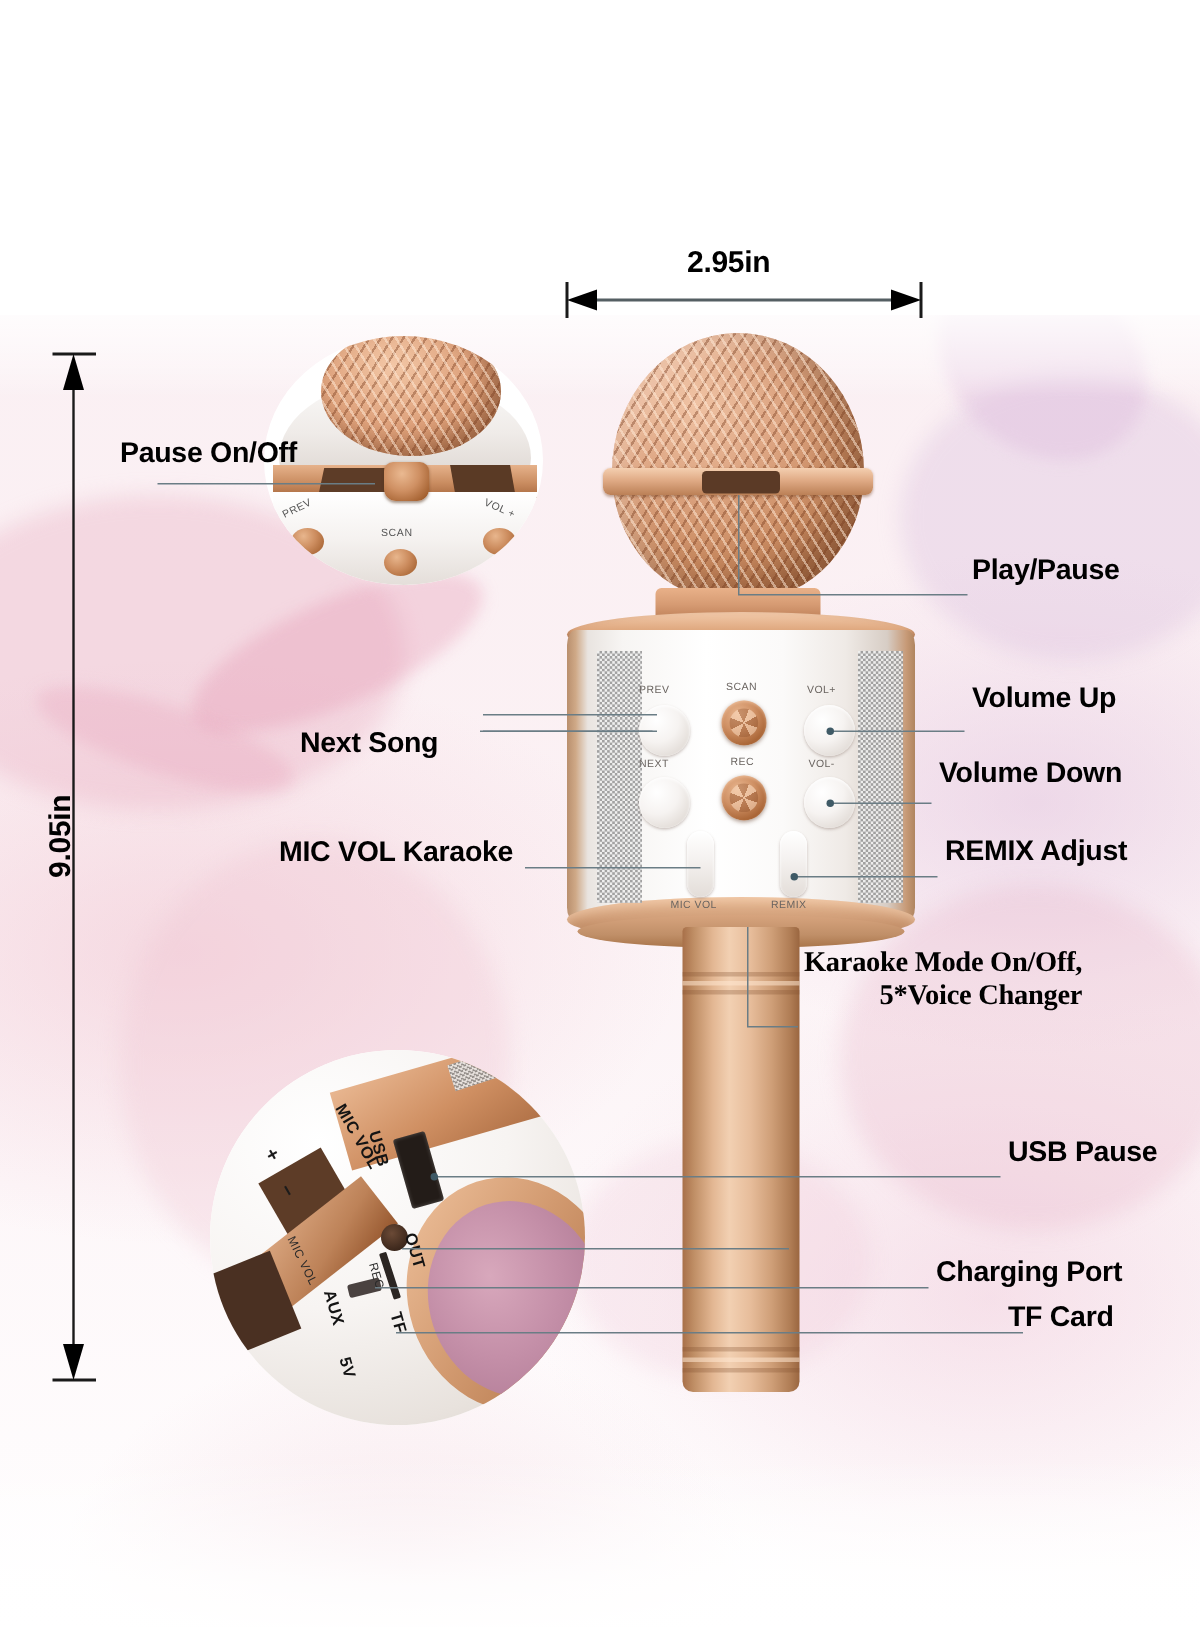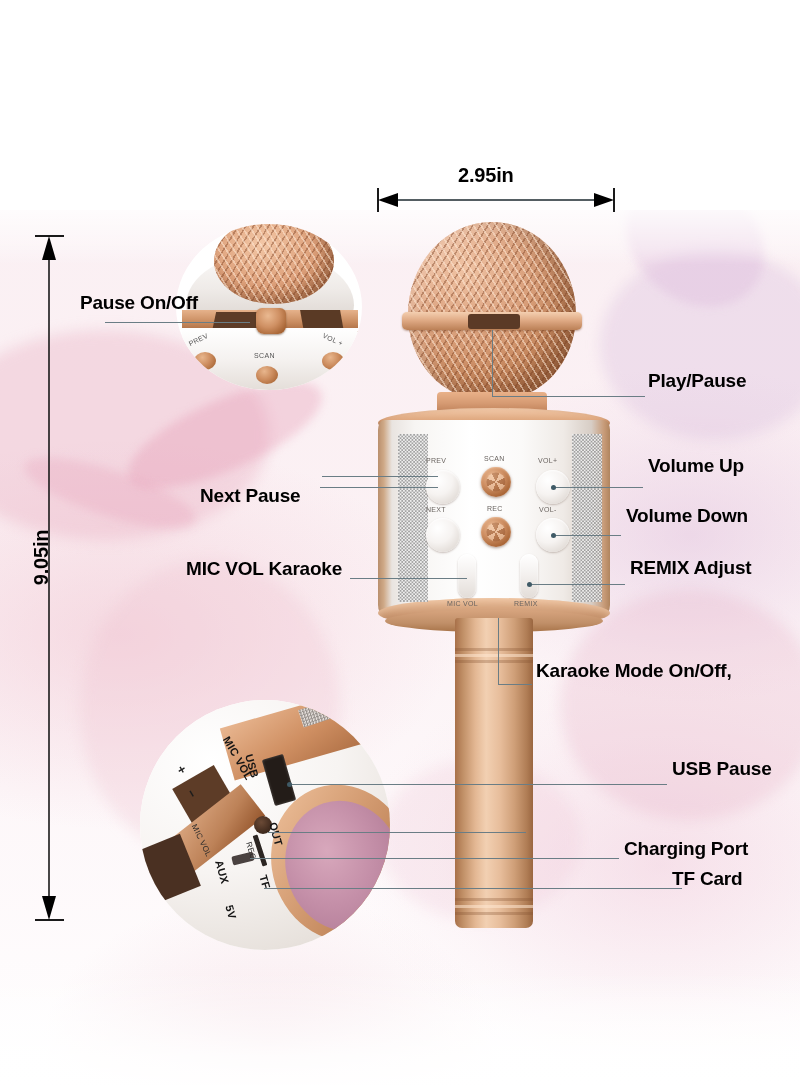--- a/index.html
+++ b/index.html
@@ -549,43 +549,44 @@
 
   <div class="leader-dot" style="left:551px; top:533px;"></div>
   <div class="leader" style="left:553px; top:535px; width:68px;"></div>
   <div class="callout-label" style="left:626px; top:505px;">Volume Down</div>
 
   <div class="leader-dot" style="left:527px; top:582px;"></div>
   <div class="leader" style="left:529px; top:584px; width:96px;"></div>
   <div class="callout-label" style="left:630px; top:557px;">REMIX Adjust</div>
 
   <div class="leader" style="left:322px; top:487px; width:113px;"></div>
-  <div class="callout-label" style="left:200px; top:485px;">Next Pause</div>
+  <div class="callout-label" style="left:200px; top:485px;">Next Song</div>
 
   <div class="leader" style="left:322px; top:487px; width:0px;"></div>
   <div class="leader" style="left:320px; top:487px; width:118px;"></div>
   <div class="leader" style="left:320px; top:487px; width:0;"></div>
 
   <div class="leader" style="left:320px; top:487px; width:0;"></div>
   <div class="leader" style="left:320px; top:487px; width:0;"></div>
 
   <div class="leader" style="left:320px; top:487px; width:0;"></div>
   <div class="leader" style="left:320px; top:476px; width:0;"></div>
   <div class="leader" style="left:320px; top:476px; width:0;"></div>
 
   <div class="leader" style="left:320px; top:487px; width:0;"></div>
   <div class="leader" style="left:322px; top:476px; width:116px;"></div>
 
   <div class="leader" style="left:350px; top:578px; width:117px;"></div>
   <div class="callout-label" style="left:186px; top:558px;">MIC VOL Karaoke</div>
 
   <div class="leader-v" style="left:498px; top:618px; height:66px;"></div>
   <div class="leader" style="left:498px; top:684px; width:34px;"></div>
-  <div class="callout-label" style="left:536px; top:660px;">
+  <div class="callout-label" style="left:536px; top:631px;font-family:Liberation Serif, serif;">
     <div>Karaoke Mode On/Off,</div>
+    <div style="text-align:right;">5*Voice Changer</div>
   </div>
 
   <div class="leader-dot" style="left:287px; top:782px;"></div>
   <div class="leader" style="left:289px; top:784px; width:378px;"></div>
   <div class="callout-label" style="left:672px; top:758px;">USB Pause</div>
 
   <div class="leader" style="left:268px; top:832px; width:258px;"></div>
 
   <div class="leader" style="left:250px; top:858px; width:369px;"></div>
   <div class="callout-label" style="left:624px; top:838px;">Charging Port</div>

